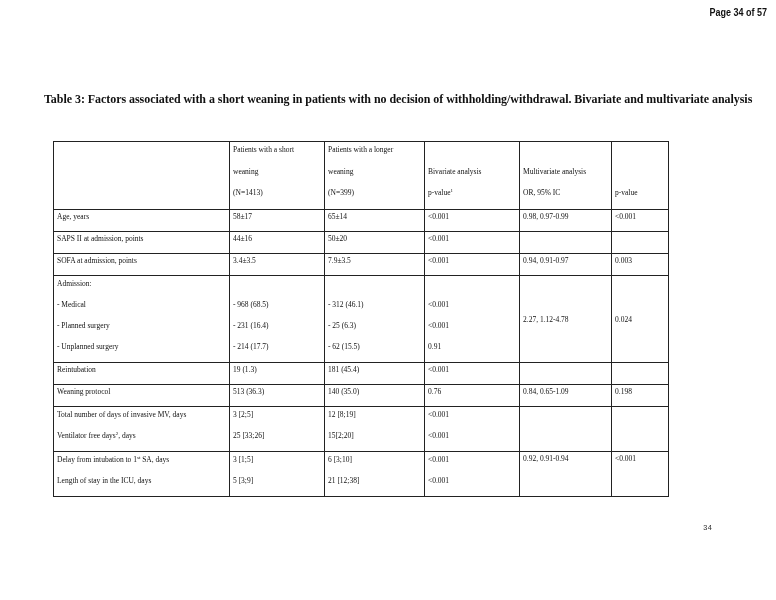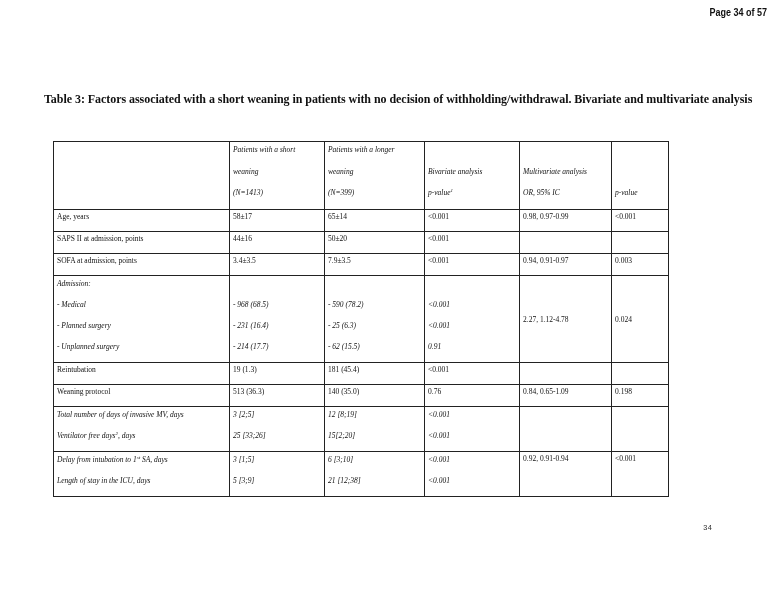--- a/index.html
+++ b/index.html
@@ -18,21 +18,21 @@
   }
   table.data {
     position: absolute; top: 141px; left: 53px;
     border-collapse: collapse; table-layout: fixed; width: 615px;
     font-size: 7.5px;
   }
   table.data td {
     border: 1px solid #222; vertical-align: top;
     padding: 2px 3px 0 3px; line-height: 10px;
   }
-  .line { display: block; height: 21px; line-height: 12px; white-space: nowrap; font-style: italic; }
+  .line { display: block; height: 21px; line-height: 12px; white-space: nowrap; }
   .hdr .line { height: 21.5px; }
   .row-single td { height: 19px; }
   sup { font-size: 5px; vertical-align: super; line-height: 0; }
   .page-number {
     position: absolute; top: 524px; left: 703px;
     font-family: Liberation Mono, monospace; font-size: 7.5px; color: #333;
   }
 </style>
 </head>
 <body>
@@ -115,21 +115,21 @@
       <span class="line">- Unplanned surgery</span>
     </td>
     <td>
       <span class="line"></span>
       <span class="line">- 968 (68.5)</span>
       <span class="line">- 231 (16.4)</span>
       <span class="line">- 214 (17.7)</span>
     </td>
     <td>
       <span class="line"></span>
-      <span class="line">- 590 (78.2)</span>
+      <span class="line">- 312 (46.1)</span>
       <span class="line">- 25 (6.3)</span>
       <span class="line">- 62 (15.5)</span>
     </td>
     <td>
       <span class="line"></span>
       <span class="line">&lt;0.001</span>
       <span class="line">&lt;0.001</span>
       <span class="line">0.91</span>
     </td>
     <td style="vertical-align:middle">

